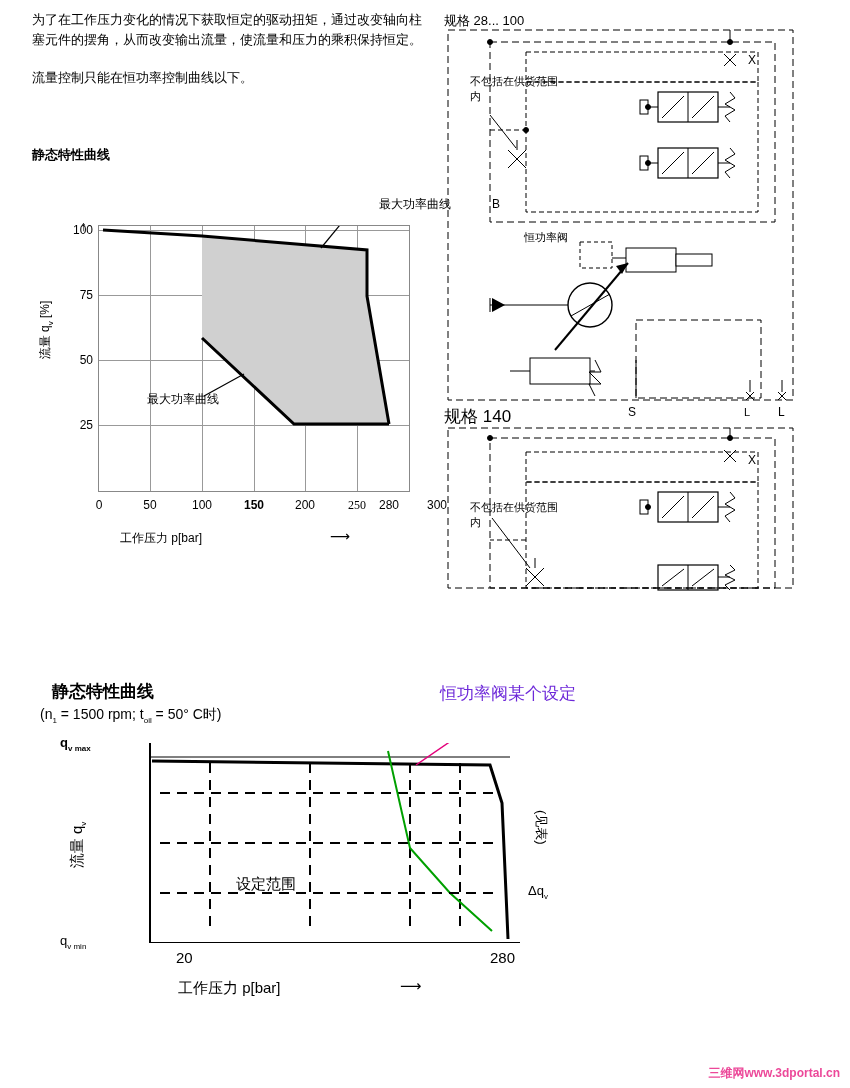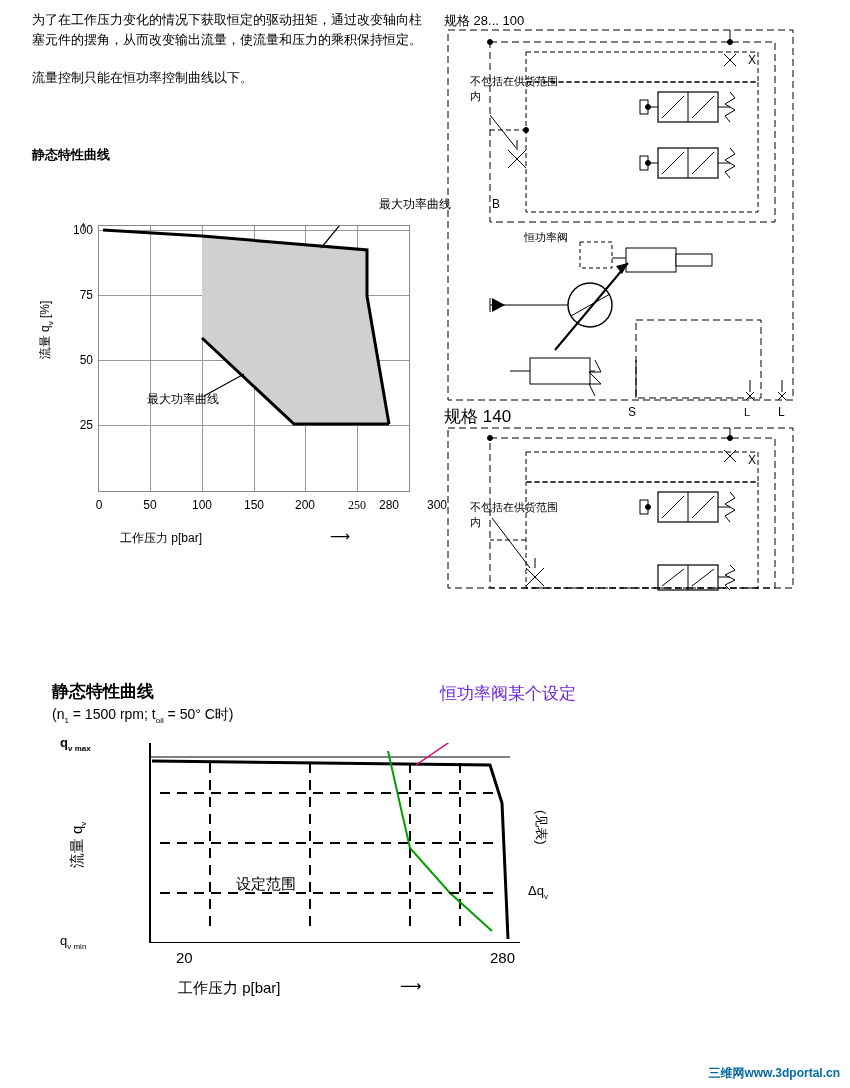--- a/index.html
+++ b/index.html
@@ -28,29 +28,29 @@
   #c1-ann-max{position:absolute;left:280px;top:-30px;font-size:12px;white-space:nowrap;}
   #c1-ann-min{position:absolute;left:48px;top:165px;font-size:12px;white-space:nowrap;}
   
   #sch1-title{left:444px;top:12px;font-size:13px;}
   #sch2-title{left:444px;top:405px;font-size:17px;}
   #sch-note1{left:470px;top:74px;width:90px;font-size:11px;line-height:15px;}
   #sch-note2{left:470px;top:500px;width:90px;font-size:11px;line-height:15px;}
   #sch-valve-label{left:524px;top:230px;font-size:11px;}
   
   #chart2-title{left:52px;top:680px;font-size:17px;font-weight:bold;}
-  #chart2-sub{left:52px;top:706px;font-size:14px;}
+  #chart2-sub{left:40px;top:706px;font-size:14px;}
   #magenta-note{left:440px;top:682px;font-size:17px;color:#6d28d9;white-space:nowrap;}
   #chart2-wrap{left:50px;top:735px;width:520px;height:290px;}
   #c2-plot{position:absolute;left:70px;top:8px;width:400px;height:200px;}
   #c2-yaxis-title{position:absolute;left:28px;top:110px;transform:translate(-50%,-50%) rotate(-90deg);white-space:nowrap;font-size:15px;}
   .c2-lab{position:absolute;font-size:13px;}
   
   #watermark{right:10px;bottom:6px;font-size:12px;white-space:nowrap;}
-  #watermark .red{color:#0369a1;font-weight:bold;}
+  #watermark .red{color:#ec4899;font-weight:bold;}
   sub{font-size:8px;}
 </style>
 </head>
 <body>
 
 <div class="abs" id="intro">
   <p>为了在工作压力变化的情况下获取恒定的驱动扭矩，通过改变轴向柱塞元件的摆角，从而改变输出流量，使流量和压力的乘积保持恒定。</p>
   <p>流量控制只能在恒功率控制曲线以下。</p>
 </div>
 
@@ -77,21 +77,21 @@
     <div class="hg" style="top:199px;"></div>
 
     <div class="c1-ylab" style="top:4px;">100</div>
     <div class="c1-ylab" style="top:69px;">75</div>
     <div class="c1-ylab" style="top:134px;">50</div>
     <div class="c1-ylab" style="top:199px;text-align:right;">25</div>
 
     <div class="c1-xlab" style="left:0px;">0</div>
     <div class="c1-xlab" style="left:51px;">50</div>
     <div class="c1-xlab" style="left:103px;">100</div>
-    <div class="c1-xlab" style="left:155px;">150</div>
+    <div class="c1-xlab" style="left:155px;font-weight:bold;">150</div>
     <div class="c1-xlab" style="left:206px;">200</div>
     <div class="c1-xlab" style="left:258px;font-family:Liberation Serif, serif;">250</div>
     <div class="c1-xlab" style="left:290px;">280</div>
     <div class="c1-xlab" style="left:310px;margin-left:28px;">300</div>
 
     <svg width="310" height="265">
       <polygon points="103,10 268,24 268,70 290,198 195,198 103,112" fill="#d0d0d0" stroke="none"></polygon>
 
       <polyline points="4,4 103,10 268,24 268,70 290,198" fill="none" stroke="#000" stroke-width="3"></polyline>
 

